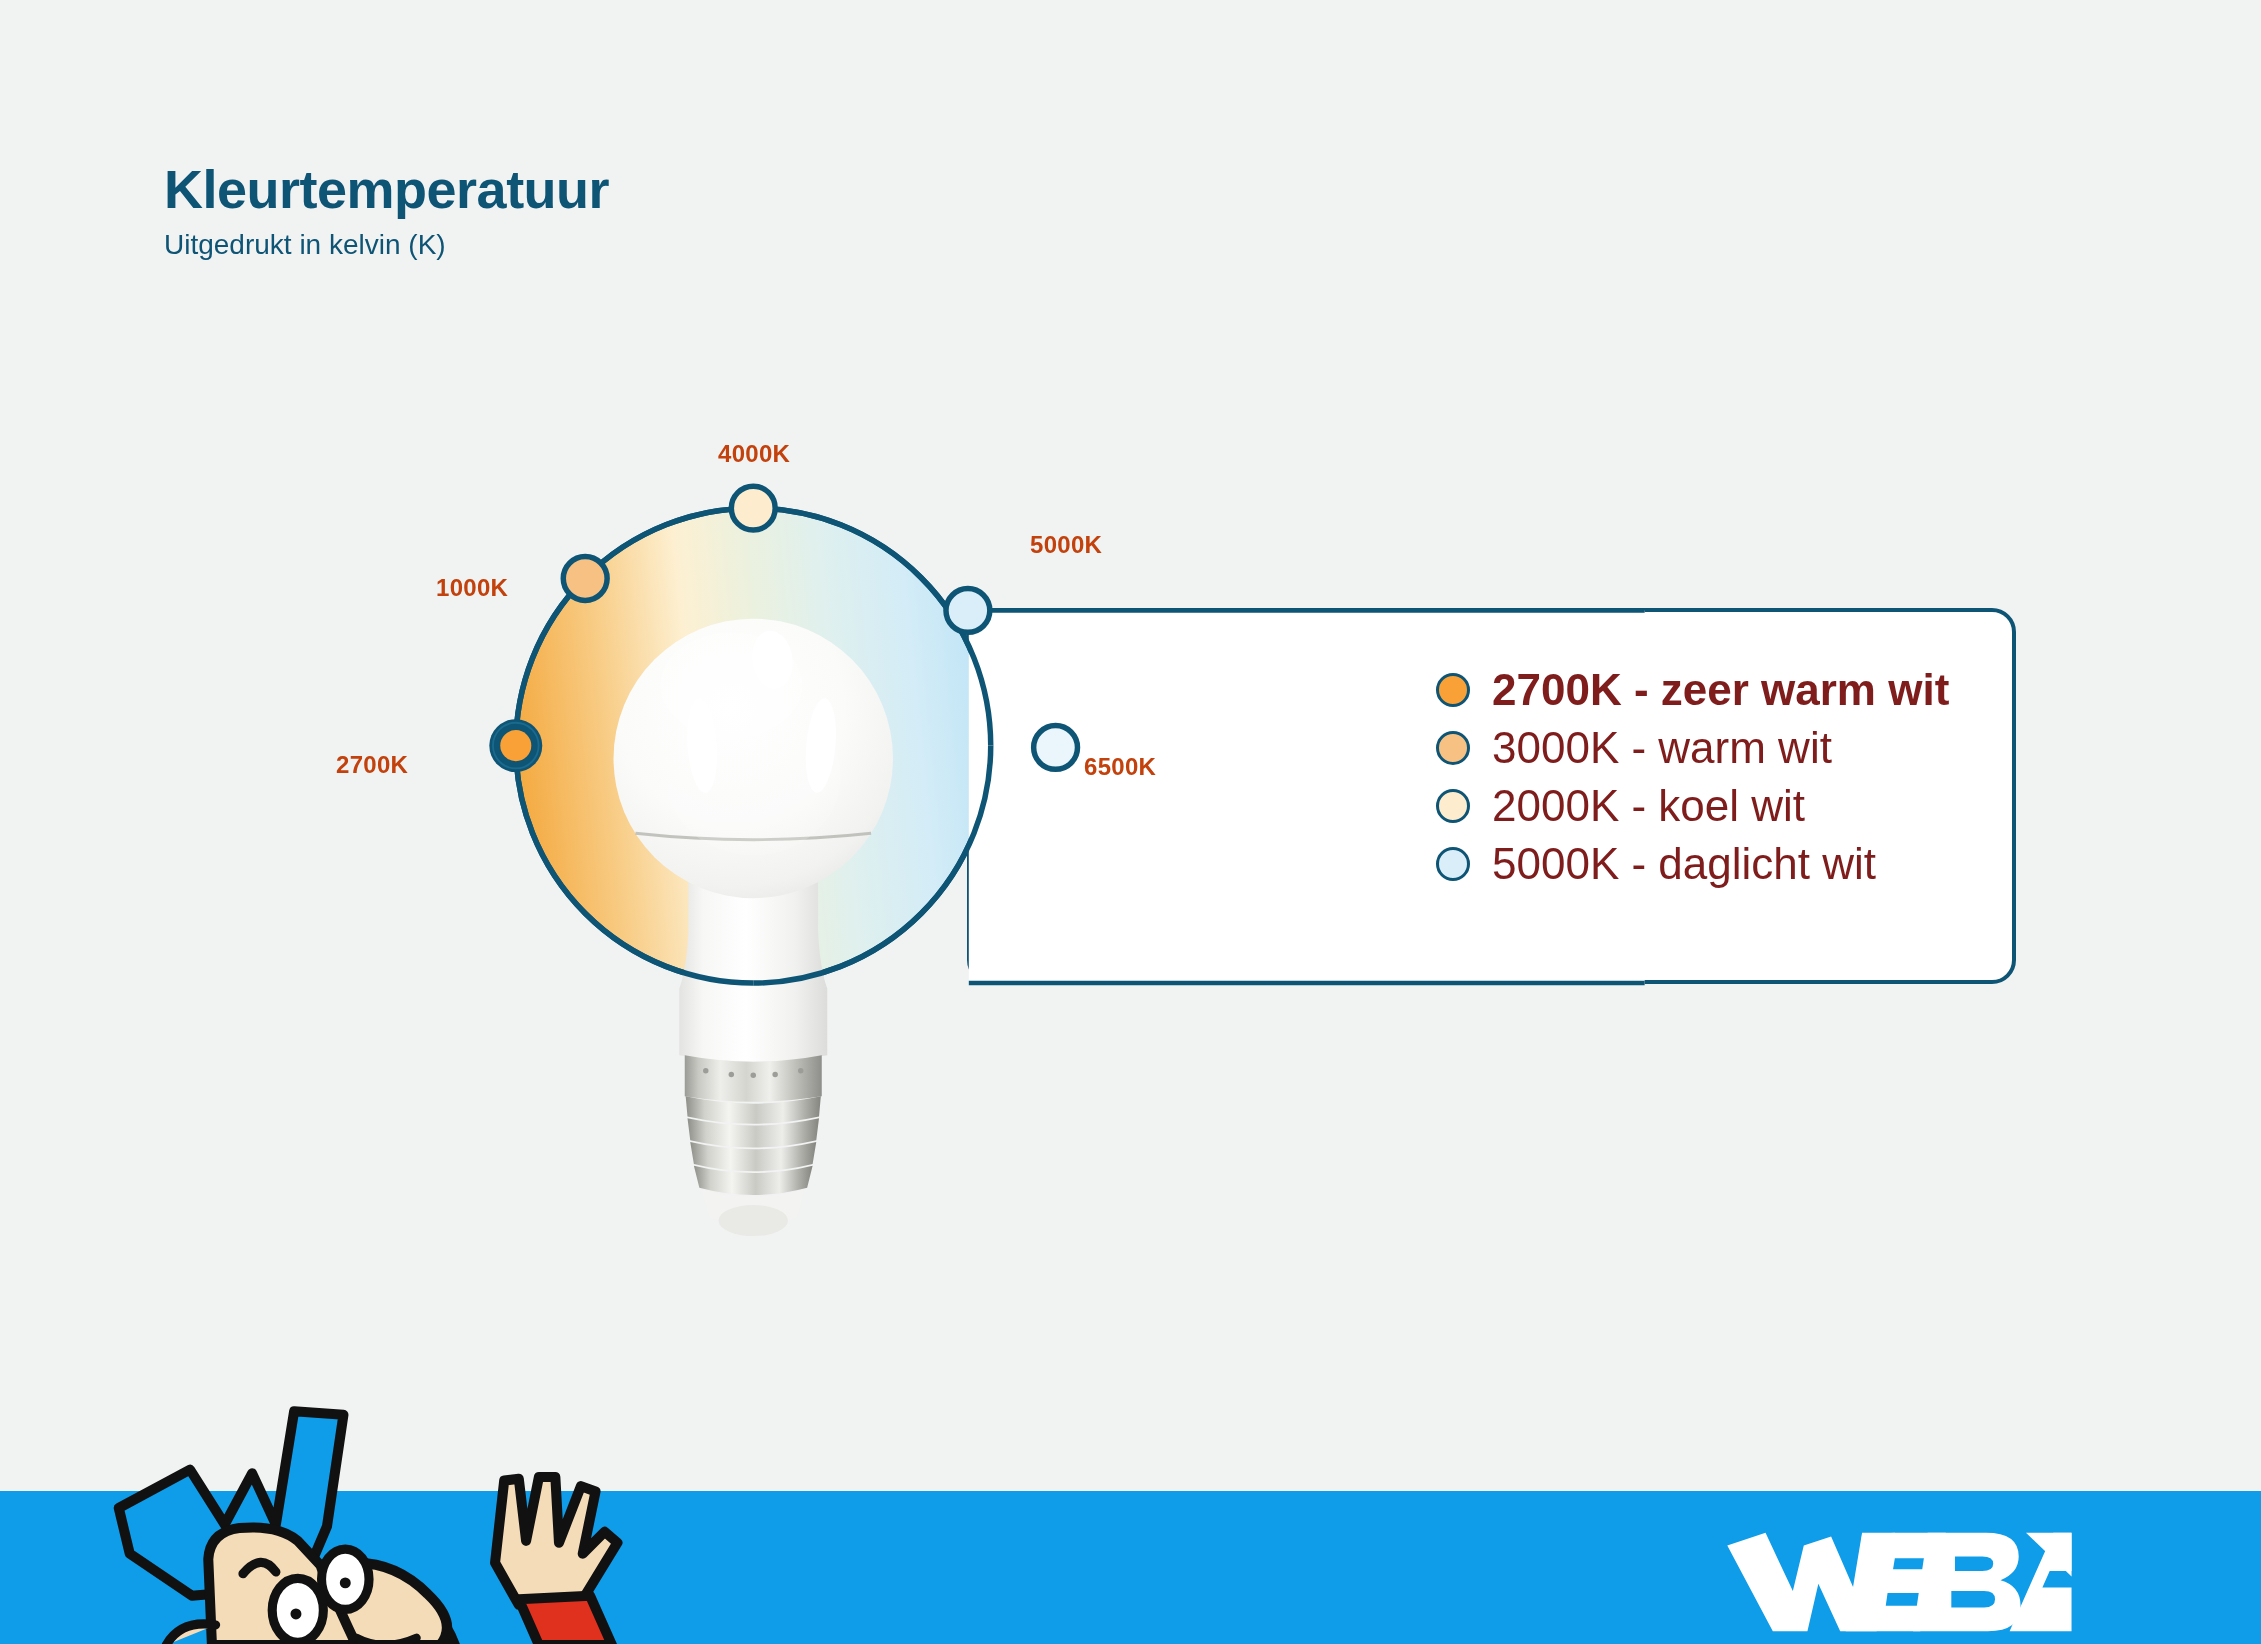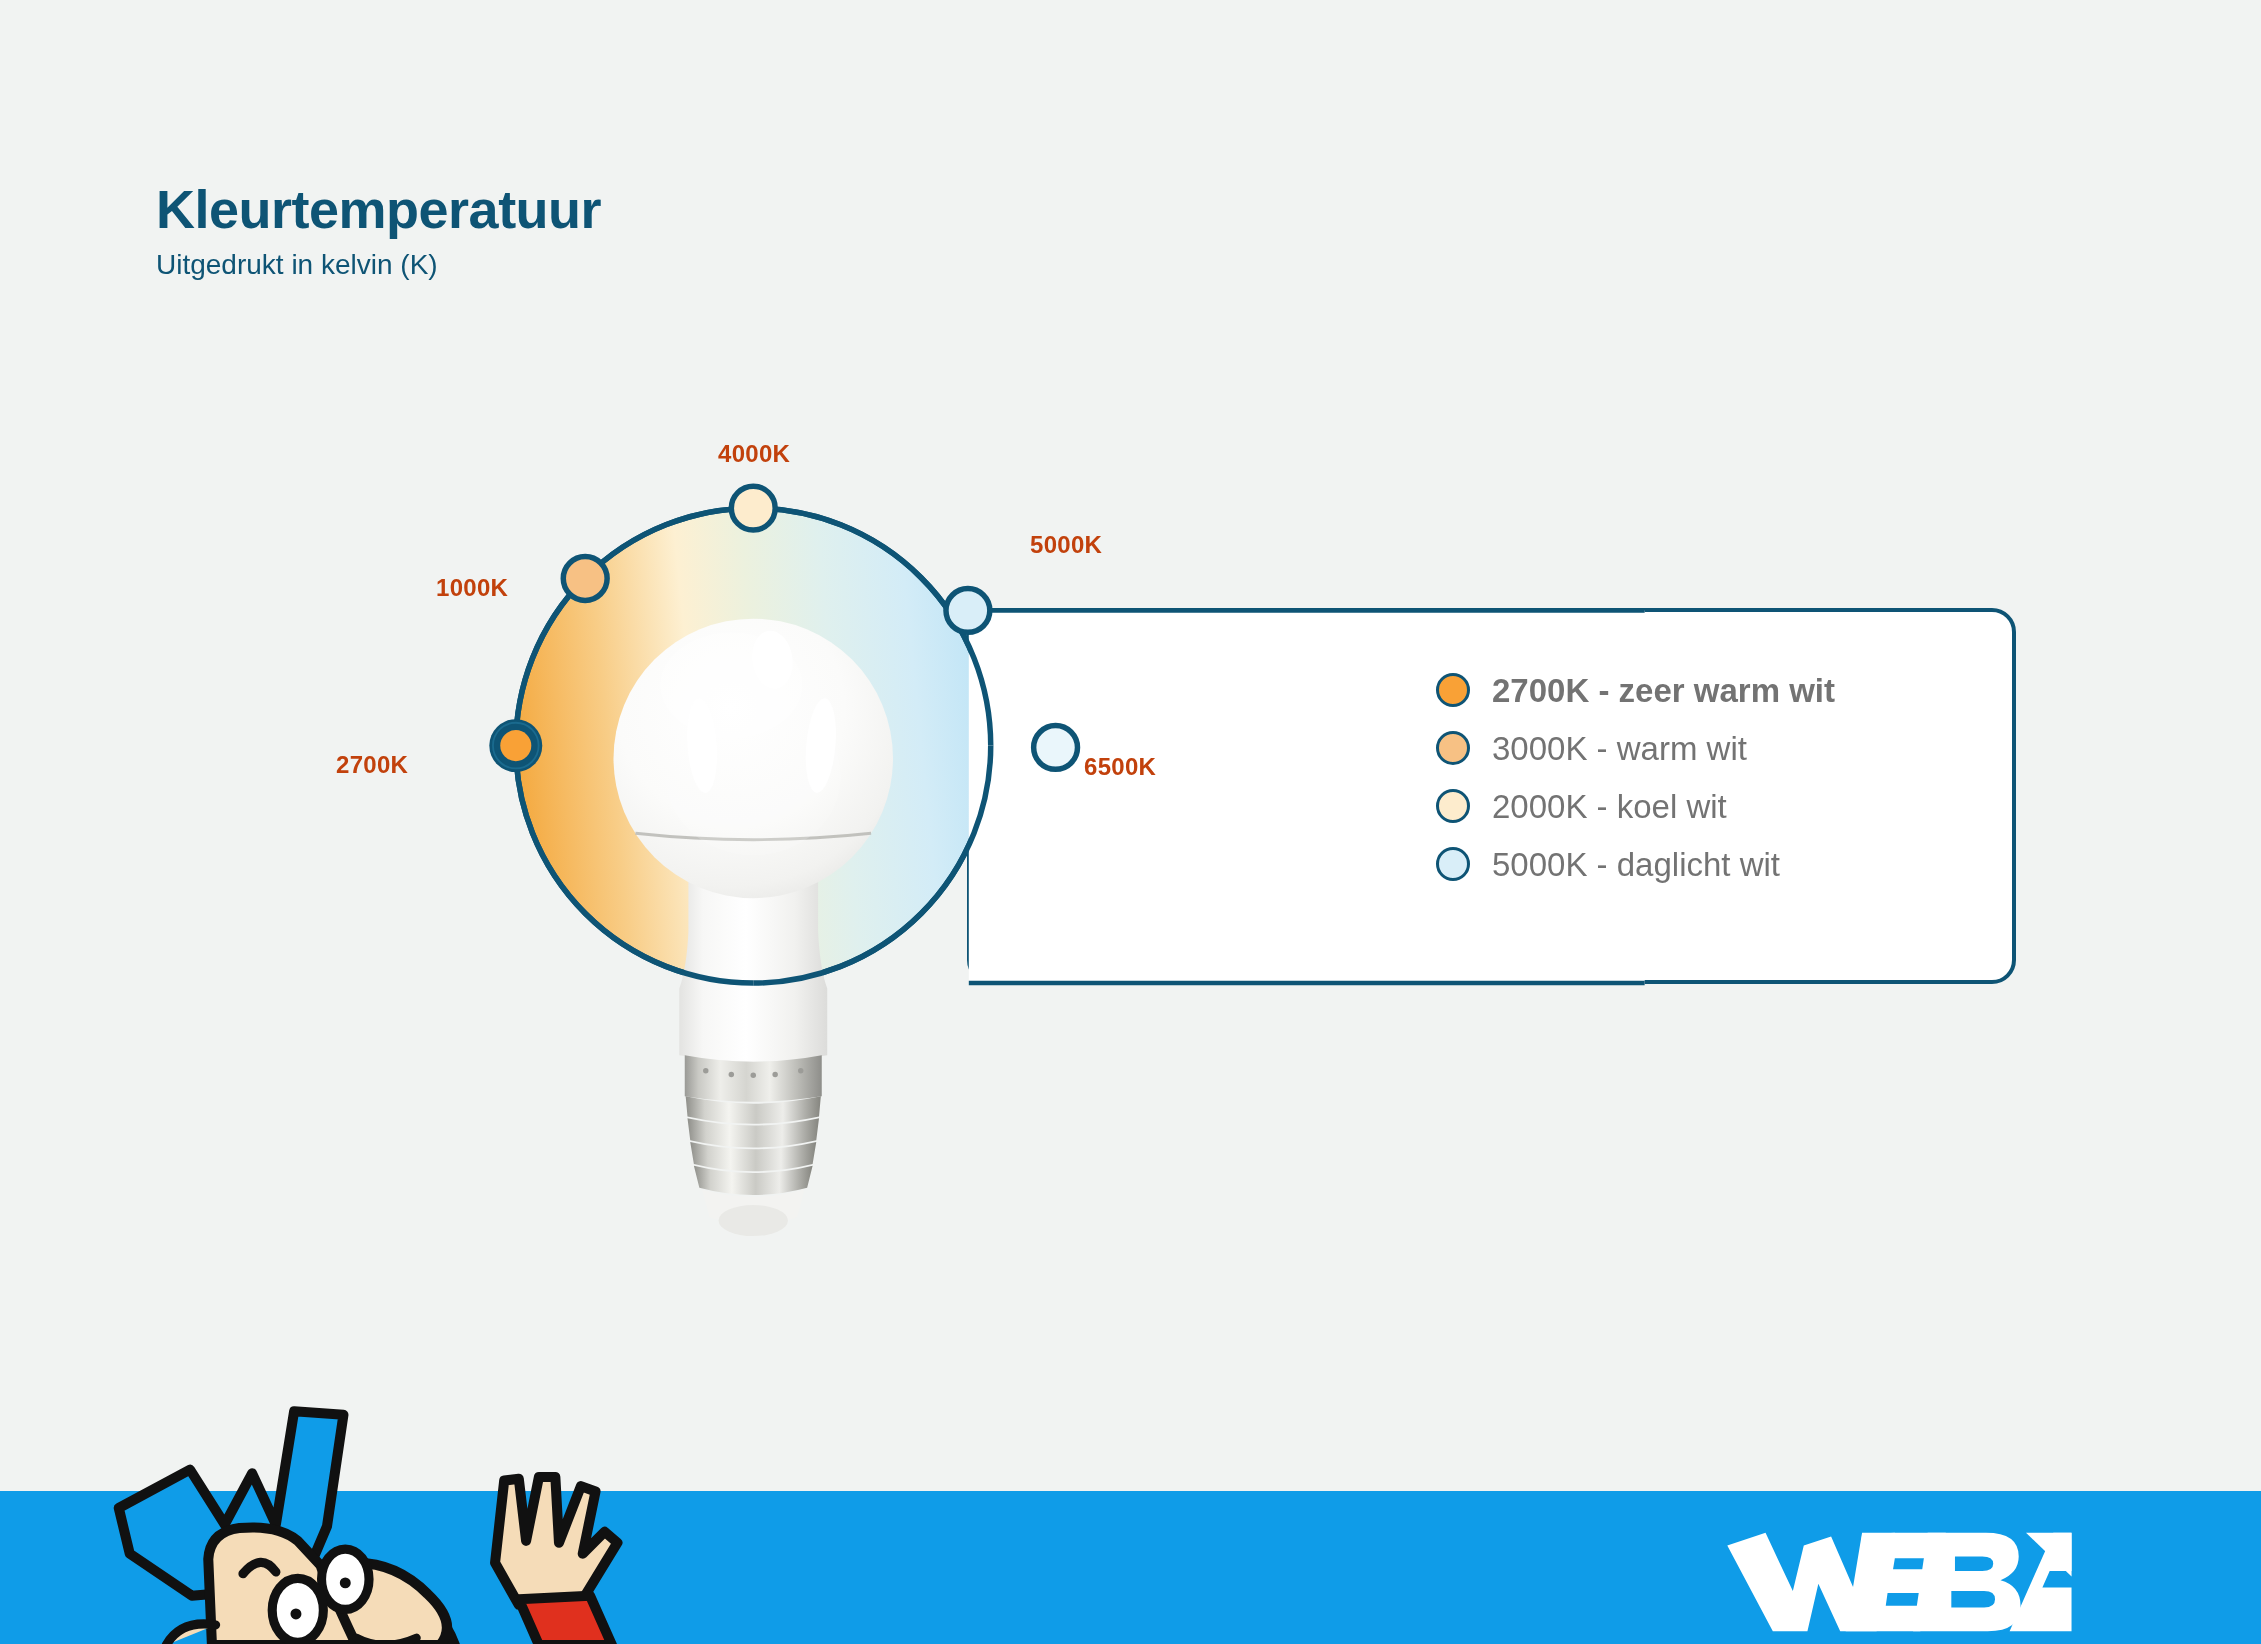--- a/index.html
+++ b/index.html
@@ -6,21 +6,21 @@
   body{
     width:2261px;height:1645px;
     background:#f1f3f2;
     font-family:"Liberation Sans", sans-serif;
     overflow:hidden;
     position:relative;
   }
   .stage{position:absolute;left:0;top:0;width:2261px;height:1645px;}
 
   
-  .hdr{position:absolute;left:156px;top:161px;margin-top:20px;}
+  .hdr{position:absolute;left:164px;top:161px;}
   .hdr-title{
     font-size:54px;font-weight:bold;color:#0e5475;
     letter-spacing:-0.5px;line-height:1.05;margin:0;
   }
   .hdr-sub{
     font-size:28px;color:#0e5475;font-weight:normal;
     margin:12.8px 0 0 0;line-height:1.05;
   }
 
   
@@ -41,21 +41,21 @@
     box-sizing:border-box;
   }
   .legend{position:absolute;left:1436px;top:661px;width:567px;}
   .lrow{display:flex;align-items:center;height:58px;}
   .lswatch{
     width:34px;height:34px;border-radius:50%;
     border:3.7px solid #0e5475;box-sizing:border-box;
     flex:0 0 auto;
   }
   .ltext{
-    margin-left:22px;font-size:33px;color:#737373;
+    margin-left:22px;font-size:44px;color:#7f1d1d;
     white-space:nowrap;line-height:1;
   }
   .lrow.active .ltext{font-weight:bold;}
 
   
   .footer{
     position:absolute;left:0;top:1491px;width:2261px;height:154px;
     background:#0f9ce8;
   }
   .weba{position:absolute;left:1725px;top:1531px;}

